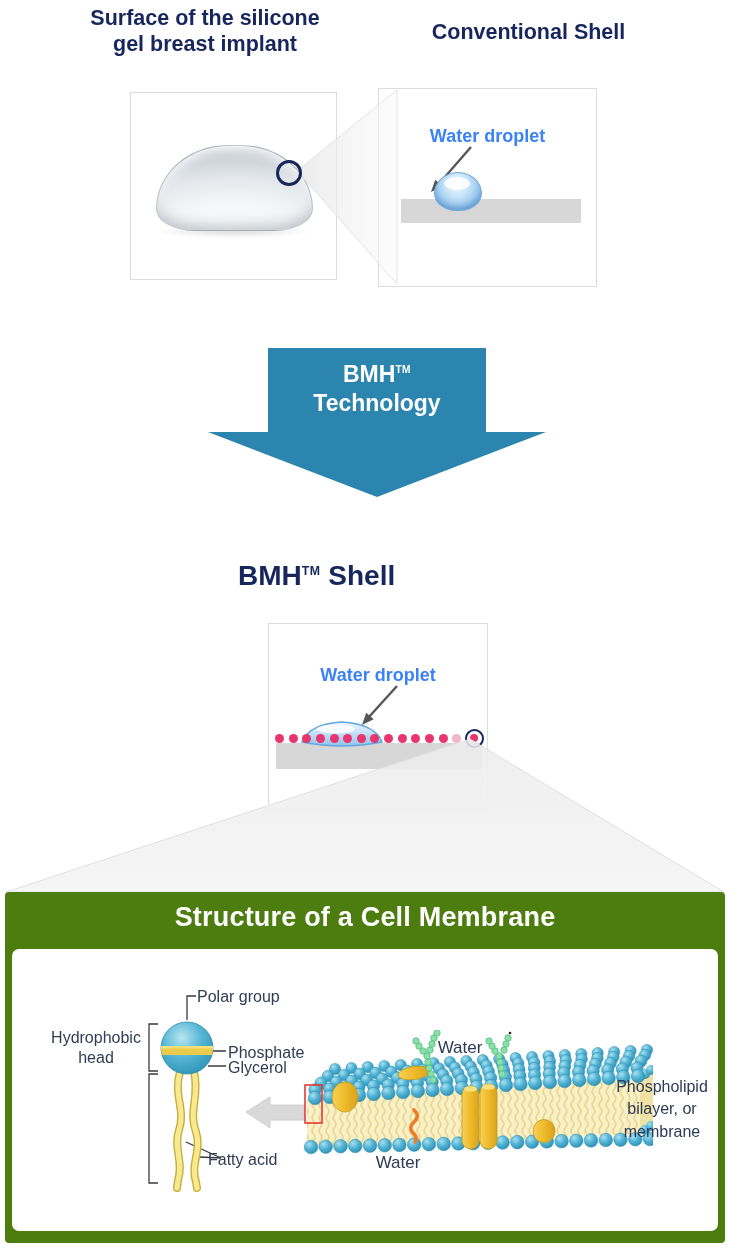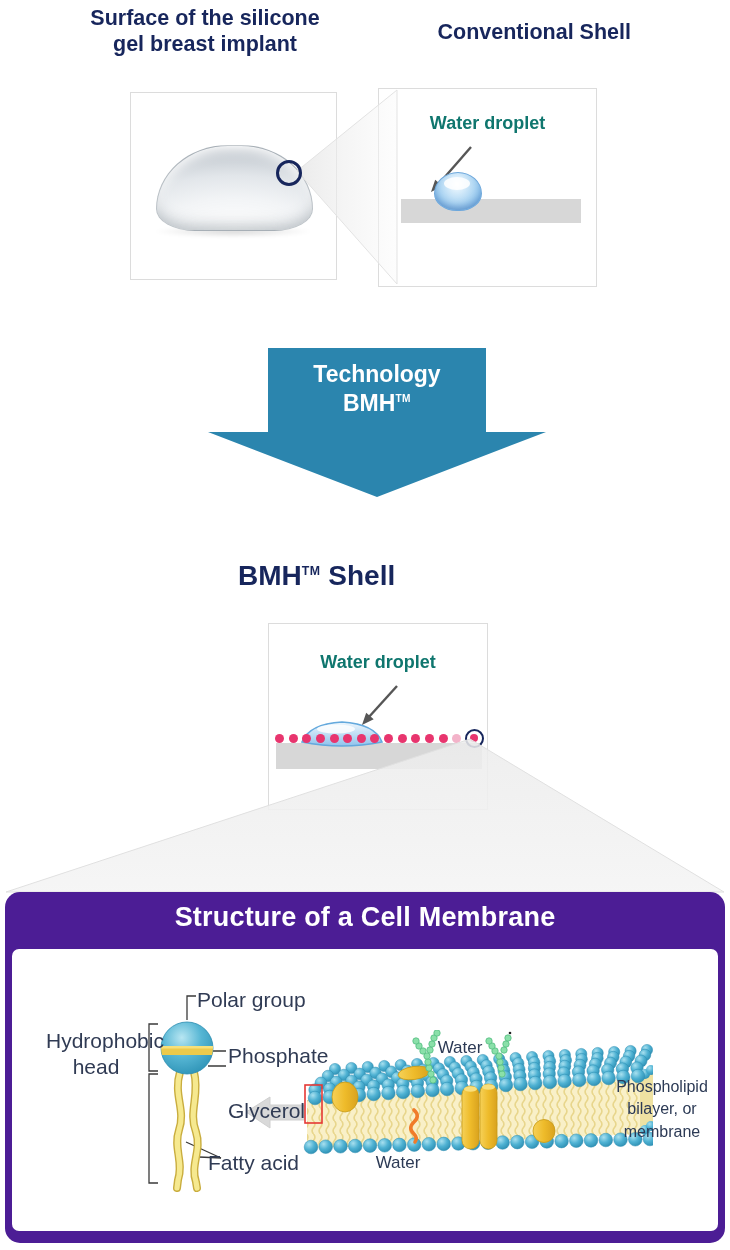--- a/index.html
+++ b/index.html
@@ -21,21 +21,21 @@
     box-shadow:inset 0 -11px 14px -6px rgba(120,130,140,.45), inset 0 9px 12px -4px rgba(255,255,255,.95);
   }
   .implant-shadow{
     position:absolute;left:22px;top:132px;width:160px;height:13px;border-radius:50%;
     background:radial-gradient(ellipse at center, rgba(0,0,0,.14) 0%, rgba(0,0,0,0) 70%);
     filter:blur(1.5px);
   }
   .zoom-ring{
     position:absolute;border:3px solid #17265c;border-radius:50%;box-sizing:border-box;z-index:4;background:transparent;
   }
-  .droplet-label{font-size:18px;font-weight:600;color:#0f766e;text-align:center;}
+  .droplet-label{font-size:18px;font-weight:600;color:#3b82f6;text-align:center;margin-top:13px;}
   .surface-bar{position:absolute;background:#d7d7d7;}
   .water-ball{
     position:absolute;left:55px;top:83px;width:46px;height:37px;z-index:2;
     border-radius:50% 50% 47% 47% / 55% 55% 45% 45%;
     background:radial-gradient(ellipse at 48% 30%, #ffffff 0%, #dbeefb 20%, #aed6f3 52%, #82bbe9 80%, #68a3da 100%);
     border:1px solid #6ea8dc;
     box-shadow:inset 0 -5px 7px -2px rgba(60,110,175,.5);
   }
   .water-ball .gloss{
     position:absolute;left:9px;top:4px;width:26px;height:13px;border-radius:50%;
@@ -46,36 +46,36 @@
   sup.tm{font-size:.44em;vertical-align:super;font-weight:700;letter-spacing:.5px;}
   
   .bmh-title{font-weight:700;font-size:28px;text-align:left;color:#17265c;}
   .dots-row{position:absolute;left:6px;top:105px;width:208px;height:18px;display:flex;justify-content:space-between;align-items:center;z-index:3;}
   .dot{width:9px;height:9px;border-radius:50%;background:#e8356e;flex:0 0 auto;}
   .dot.faded{background:#f3b3c9;}
   .dot-ring{width:19px;height:19px;margin:-5px -1px;border:2.5px solid #17265c;border-radius:50%;box-sizing:border-box;display:flex;align-items:center;justify-content:center;flex:0 0 auto;background:transparent;}
   .dot-ring .dot{width:8px;height:8px;margin:0;}
   
   .panel{
-    position:absolute;left:5px;top:892px;width:720px;height:351px;background:#4c1d95;border-radius:15px;z-index:5;
+    position:absolute;left:5px;top:892px;width:720px;height:351px;background:#4d7c0f;border-radius:4px;z-index:5;
   }
   .panel-title{position:absolute;left:0;top:10px;width:100%;text-align:center;color:#fff;font-weight:700;font-size:27px;letter-spacing:.2px;}
   .panel-inner{position:absolute;left:7px;top:57px;right:7px;bottom:12px;background:#ffffff;border-radius:7px;overflow:hidden;}
-  .lbl{position:absolute;font-size:21px;color:#303b54;line-height:1.25;z-index:3;}
+  .lbl{position:absolute;font-size:16px;color:#303b54;line-height:1.25;z-index:3;}
   .lbl.center{text-align:center;}
   .water-lbl{position:absolute;font-size:17px;color:#2c3a55;z-index:3;text-align:center;}
   .caption-lbl{position:absolute;font-size:16px;color:#2c3a55;line-height:1.4;text-align:center;z-index:3;padding-left:12px;}
   svg{display:block;}
 </style>
 </head>
 <body>
 
 <div class="abs sec-title pre" style="left:55px;top:6px;width:300px;">Surface of the silicone
 gel breast implant</div>
-<div class="abs sec-title" style="left:396px;top:20px;width:235px;text-align:right;">Conventional Shell</div>
+<div class="abs sec-title" style="left:411px;top:20px;width:235px;">Conventional Shell</div>
 
 <div class="abs img-box" style="left:130px;top:92px;width:205px;height:186px;">
   <div class="implant-shadow"></div>
   <div class="implant-dome"></div>
 </div>
 
 <svg class="abs" style="left:289px;top:88px;z-index:3;pointer-events:none;" width="110" height="200">
   <defs>
     <linearGradient id="coneG1" x1="0" y1="0" x2="1" y2="0">
       <stop offset="0" stop-color="#e4e4e4" stop-opacity=".75"></stop>
@@ -96,22 +96,22 @@
   <svg class="abs" style="left:0;top:0;" width="217" height="197">
     <line x1="92" y1="58" x2="58" y2="97" stroke="#565656" stroke-width="2.4"></line>
     <polygon points="0,0 12,-5 12,5" fill="#565656" transform="translate(52,103) rotate(-48.5)"></polygon>
   </svg>
 </div>
 
 <svg class="abs" style="left:205px;top:345px;" width="344" height="155">
   <path d="M63,3 H281 V87 H341 L172,152 L3,87 H63 Z" fill="#2b85ae"></path>
 </svg>
 <div class="abs big-arrow-text" style="left:268px;top:360px;width:218px;">
+  <div><span>BMH</span><sup class="tm">TM</sup></div>
   <div>Technology</div>
-  <div><span>BMH</span><sup class="tm">TM</sup></div>
 </div>
 
 <div class="abs bmh-title" style="left:238px;top:560px;width:280px;">
   <span>BMH</span><sup class="tm">TM</sup><span> Shell</span>
 </div>
 
 <div class="abs img-box" style="left:268px;top:623px;width:218px;height:185px;">
   <div class="abs droplet-label" style="left:0;top:28px;width:100%;">Water droplet</div>
   <div class="surface-bar" style="left:7px;top:119px;width:206px;height:26px;"></div>
   <svg class="abs" style="left:30px;top:92px;z-index:2;" width="86" height="32">
@@ -413,21 +413,21 @@
           <circle cx="203" cy="14" r="3.2"></circle>
           <circle cx="205" cy="8" r="3.2"></circle>
         <circle cx="207" cy="3" r="1.3" fill="#222" stroke="none"></circle>
       </g>
 
       <rect x="2" y="55" width="17" height="38" fill="none" stroke="#e53935" stroke-width="1.6"></rect>
     </svg>
 
     <div class="lbl" style="left:185px;top:38px;">Polar group</div>
     <div class="lbl" style="left:216px;top:94px;">Phosphate</div>
-    <div class="lbl" style="left:216px;top:109px;margin-top:40px;">Glycerol</div>
+    <div class="lbl" style="left:216px;top:109px;">Glycerol</div>
     <div class="lbl center pre" style="left:34px;top:79px;width:100px;">Hydrophobic
 head</div>
     <div class="lbl" style="left:196px;top:201px;">Fatty acid</div>
     <div class="water-lbl" style="left:413px;top:89px;width:70px;">Water</div>
     <div class="water-lbl" style="left:351px;top:204px;width:70px;">Water</div>
     <div class="caption-lbl pre" style="left:568px;top:127px;width:140px;">Phospholipid
 bilayer, or
 membrane</div>
   </div>
 </div>

